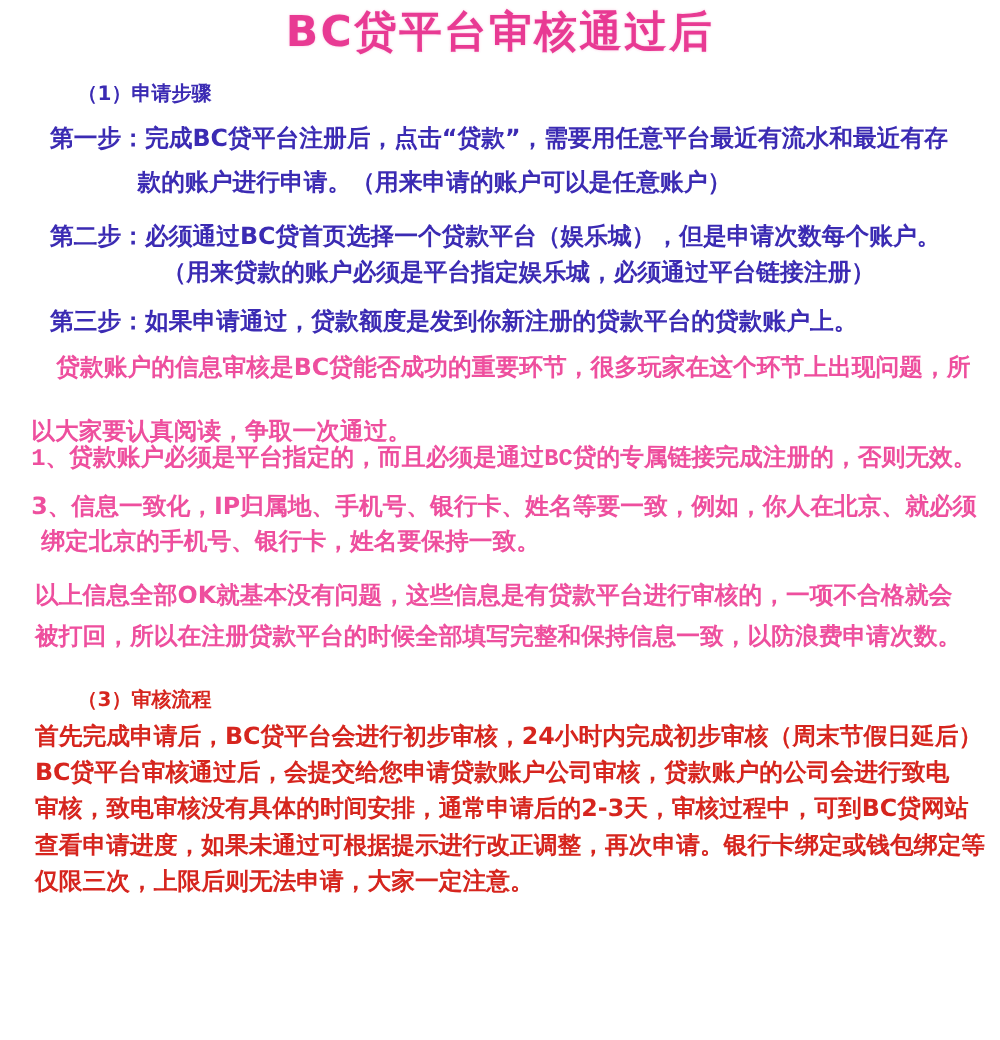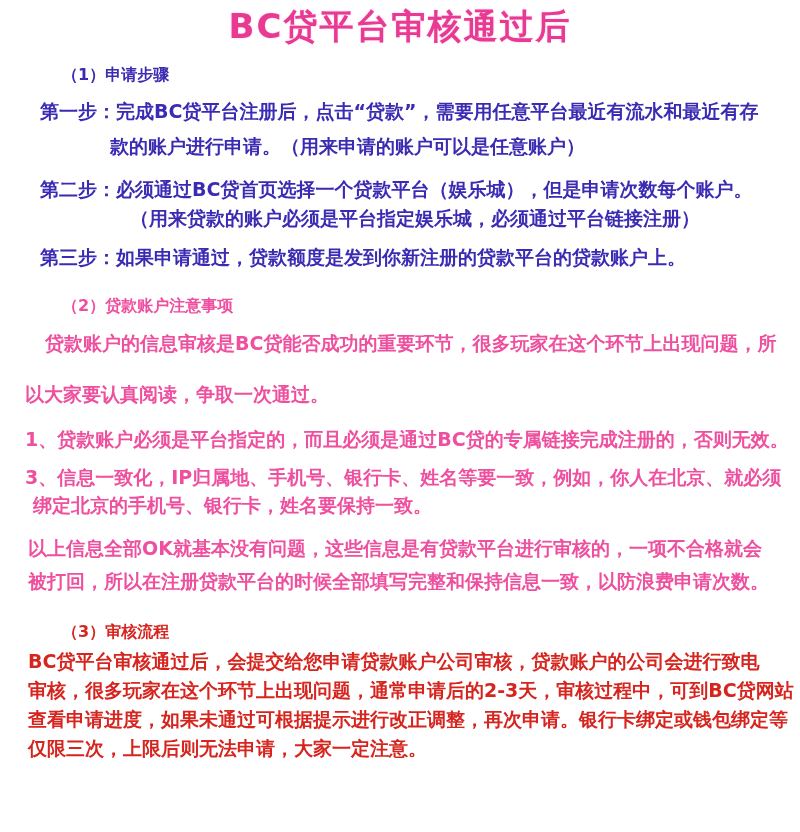--- a/index.html
+++ b/index.html
@@ -48,21 +48,21 @@
   .s1-step1-l1   { margin-top: 14px; margin-left: 40px; }
   .s1-step1-l2   { margin-top: 13px; margin-left: 110px; }
   .s1-step2-l1   { margin-top: 21px; margin-left: 40px; }
   .s1-step2-l2   { margin-top: 7px;  margin-left: 130px; }
   .s1-step3      { margin-top: 17px; margin-left: 40px; }
 
   
   .h2            { margin-top: 27px; }
   .s2-intro-l1   { margin-top: 15px; margin-left: 45px; }
   .s2-intro-l2   { margin-top: 29px; margin-left: 25px; }
-  .s2-item1      { margin-top: 23px; margin-left: 25px; }
+  .s2-item1      { margin-left: 25px; font-family: Liberation Mono, monospace; }
   .s2-item2      { margin-top: 16px; margin-left: 25px; }
   .s2-item3-l1   { margin-top: 16px; margin-left: 25px; }
   .s2-item3-l2   { margin-top: 6px;  margin-left: 33px; }
   .s2-sum-l1     { margin-top: 21px; margin-left: 28px; }
   .s2-sum-l2     { margin-top: 11px; margin-left: 28px; }
 
   
   .h3            { margin-top: 29px; }
   .s3-l          { margin-top: 7px;  margin-left: 28px; }
 </style>
@@ -73,28 +73,28 @@
 
   <div class="title">BC贷平台审核通过后</div>
 
   <div class="heading blue h1">（1）申请步骤</div>
   <div class="line blue s1-step1-l1">第一步：完成BC贷平台注册后，点击“贷款”，需要用任意平台最近有流水和最近有存</div>
   <div class="line blue s1-step1-l2">款的账户进行申请。（用来申请的账户可以是任意账户）</div>
   <div class="line blue s1-step2-l1">第二步：必须通过BC贷首页选择一个贷款平台（娱乐城），但是申请次数每个账户。</div>
   <div class="line blue s1-step2-l2">（用来贷款的账户必须是平台指定娱乐城，必须通过平台链接注册）</div>
   <div class="line blue s1-step3">第三步：如果申请通过，贷款额度是发到你新注册的贷款平台的贷款账户上。</div>
 
-  <div class="heading pink h2">（2）贷款账户注意事项</div>
   <div class="line pink s2-intro-l1">贷款账户的信息审核是BC贷能否成功的重要环节，很多玩家在这个环节上出现问题，所</div>
   <div class="line pink s2-intro-l2">以大家要认真阅读，争取一次通过。</div>
   <div class="line pink s2-item1">1、贷款账户必须是平台指定的，而且必须是通过BC贷的专属链接完成注册的，否则无效。</div>
   <div class="line pink s2-item3-l1">3、信息一致化，IP归属地、手机号、银行卡、姓名等要一致，例如，你人在北京、就必须</div>
   <div class="line pink s2-item3-l2">绑定北京的手机号、银行卡，姓名要保持一致。</div>
   <div class="line pink s2-sum-l1">以上信息全部OK就基本没有问题，这些信息是有贷款平台进行审核的，一项不合格就会</div>
   <div class="line pink s2-sum-l2">被打回，所以在注册贷款平台的时候全部填写完整和保持信息一致，以防浪费申请次数。</div>
 
   <div class="heading red h3">（3）审核流程</div>
+  <div class="line red s3-l">首先完成申请后，BC贷平台会进行初步审核，24小时内完成初步审核（周末节假日延后）</div>
   <div class="line red s3-l">BC贷平台审核通过后，会提交给您申请贷款账户公司审核，贷款账户的公司会进行致电</div>
-  <div class="line red s3-l">审核，很多玩家在这个环节上出现问题，通常申请后的2-3天，审核过程中，可到BC贷网站</div>
+  <div class="line red s3-l">审核，致电审核没有具体的时间安排，通常申请后的2-3天，审核过程中，可到BC贷网站</div>
   <div class="line red s3-l">查看申请进度，如果未通过可根据提示进行改正调整，再次申请。银行卡绑定或钱包绑定等</div>
   <div class="line red s3-l">仅限三次，上限后则无法申请，大家一定注意。</div>
 
 </div>
 
 </body></html>

